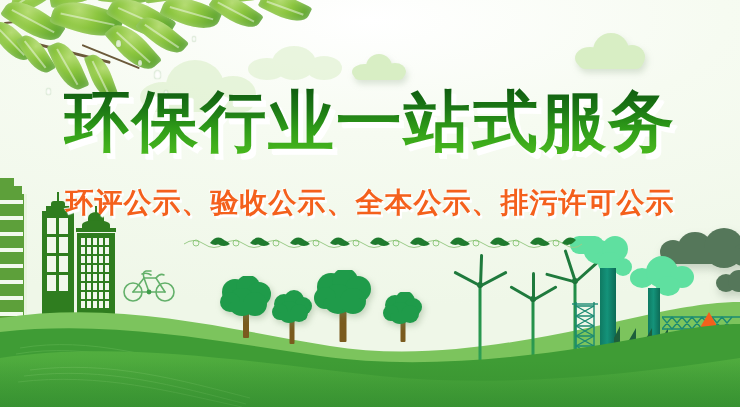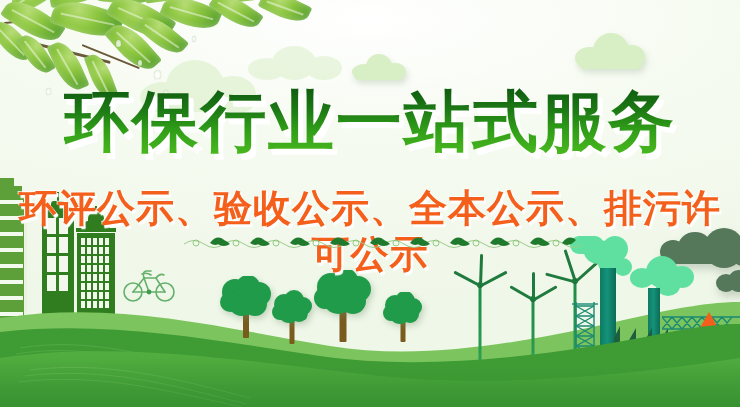--- a/index.html
+++ b/index.html
@@ -193,21 +193,21 @@
     position: absolute;
     left: 0; top: 186px;
     width: 740px;
     text-align: center;
     z-index: 40;
   }
   .subtitle {
     display: inline-block;
     font-family: "DejaVu Sans", "Liberation Sans", sans-serif;
     font-weight: bold;
-    font-size: 38px;
+    font-size: 28px;
     line-height: 1.2;
     letter-spacing: 1px;
     color: #f4601c;
     text-shadow:
       2px 2px 0 #ffffff,
       2px 3px 1px rgba(255,255,255,.95),
       -1px -1px 0 rgba(255,255,255,.8);
   }
 </style>
 </head>

